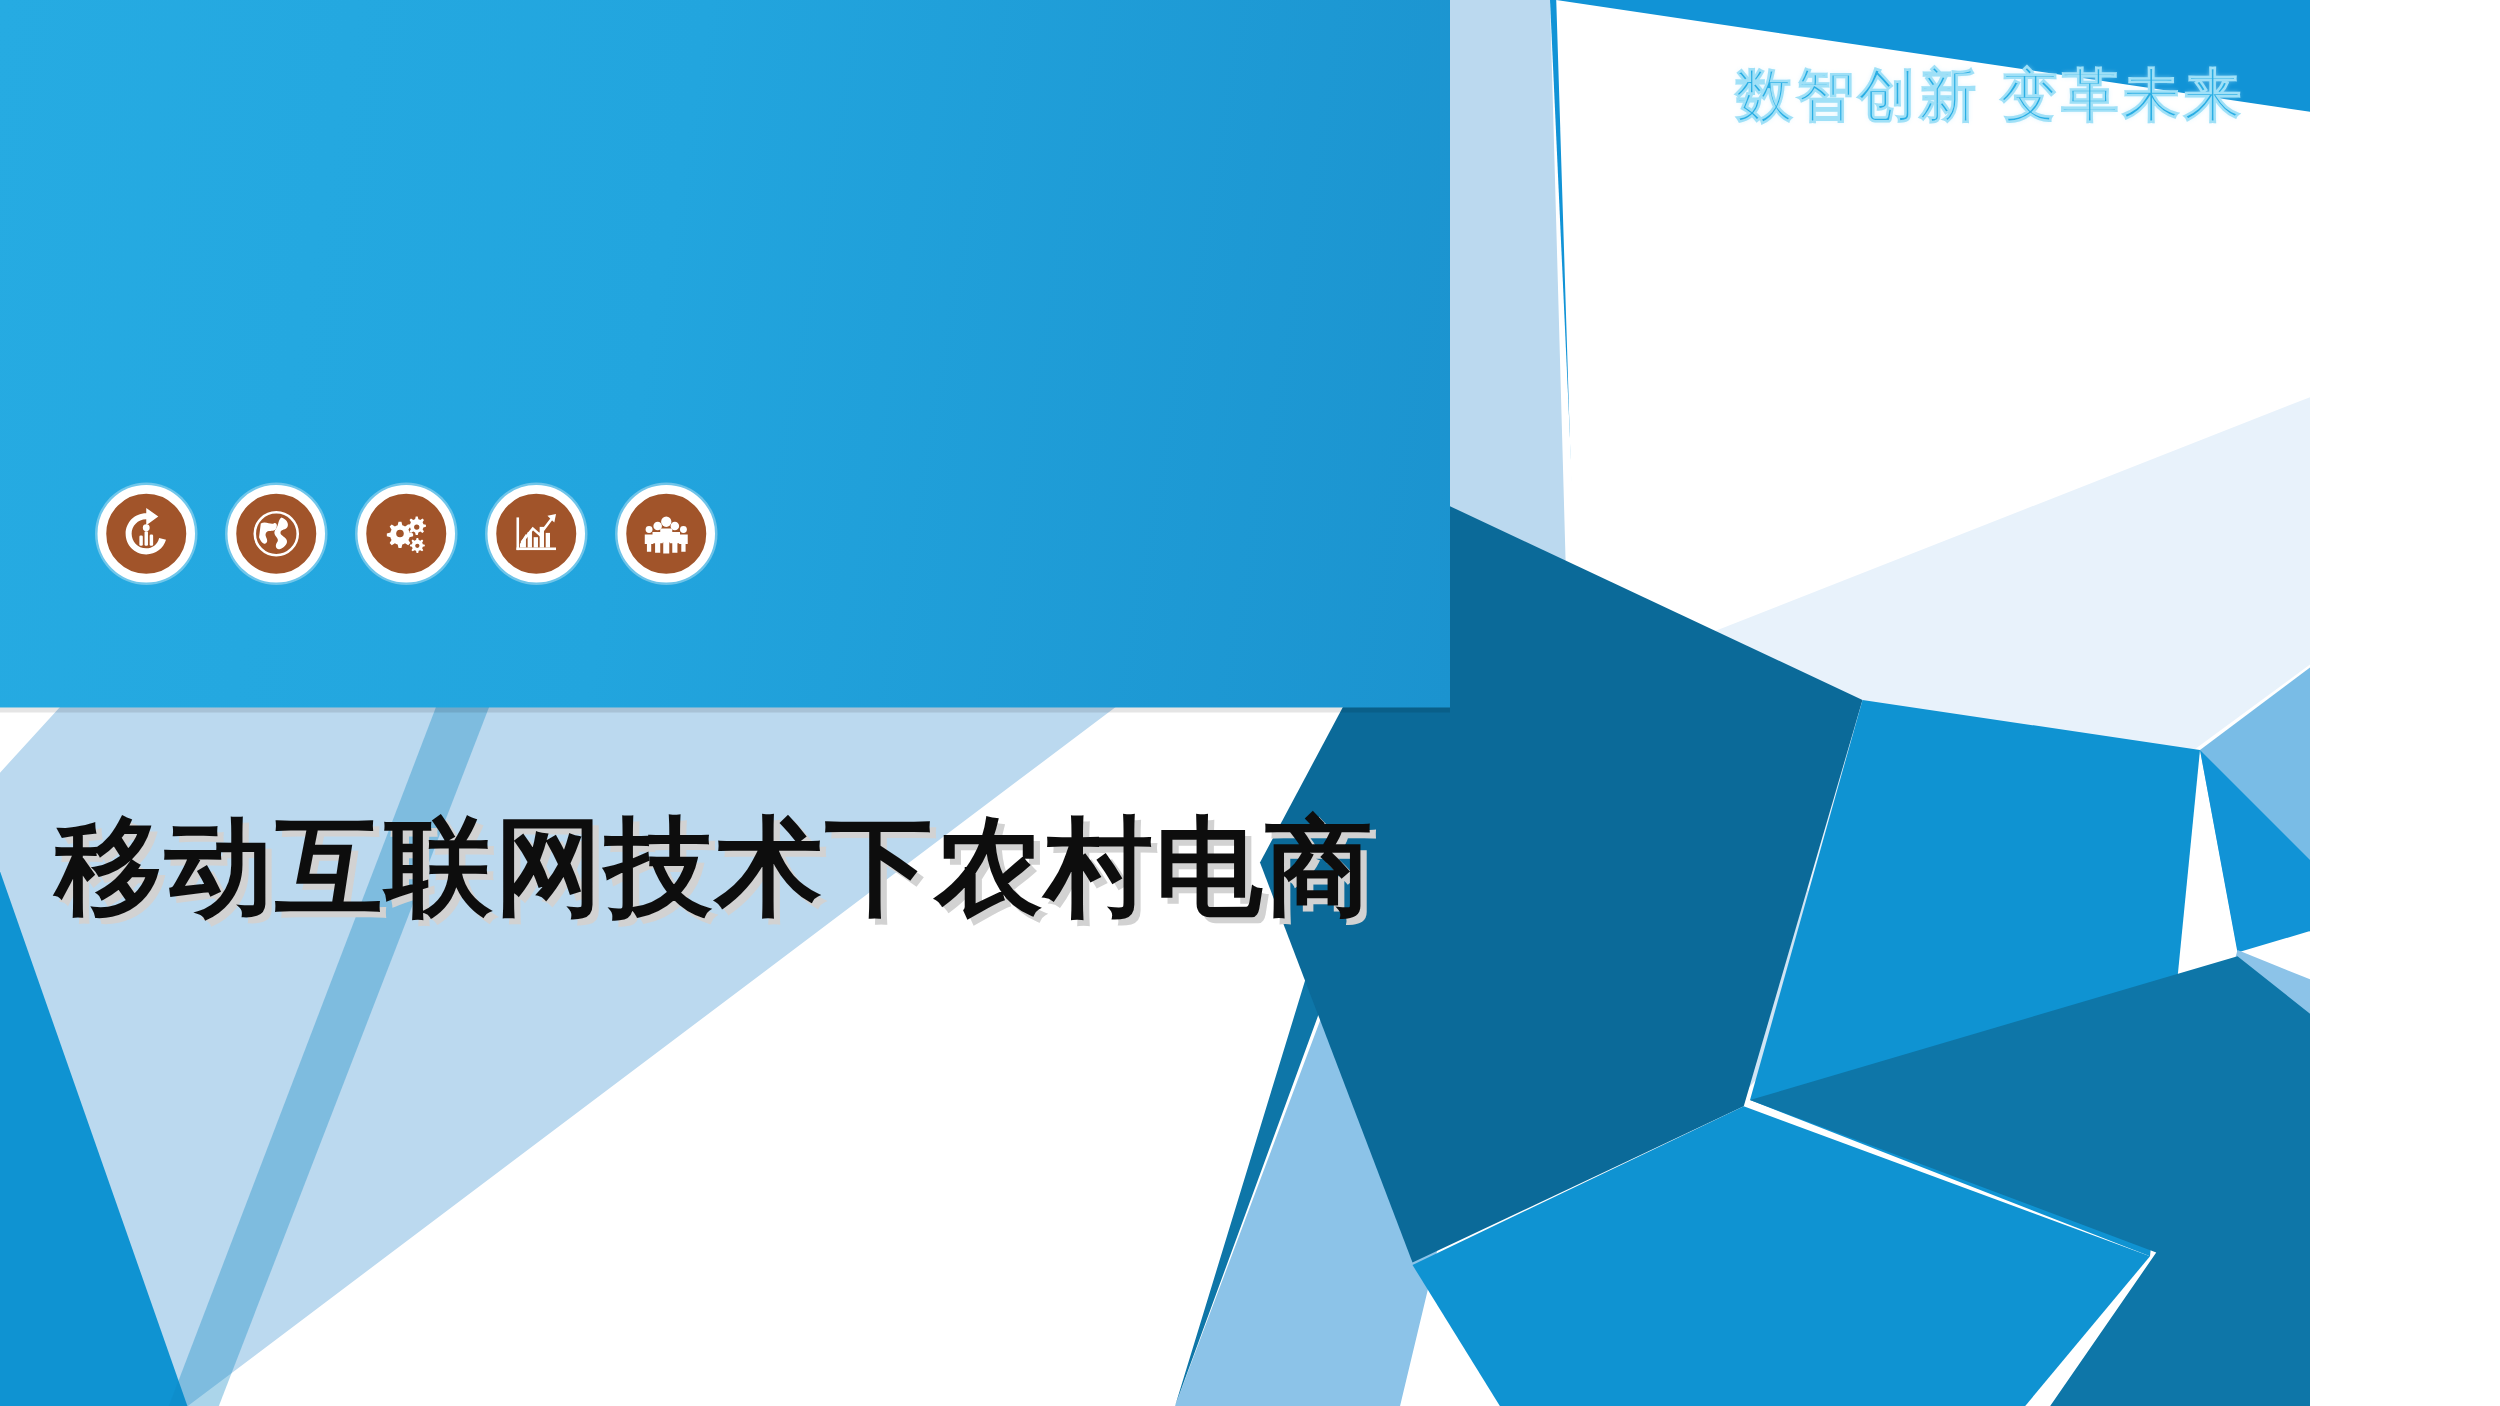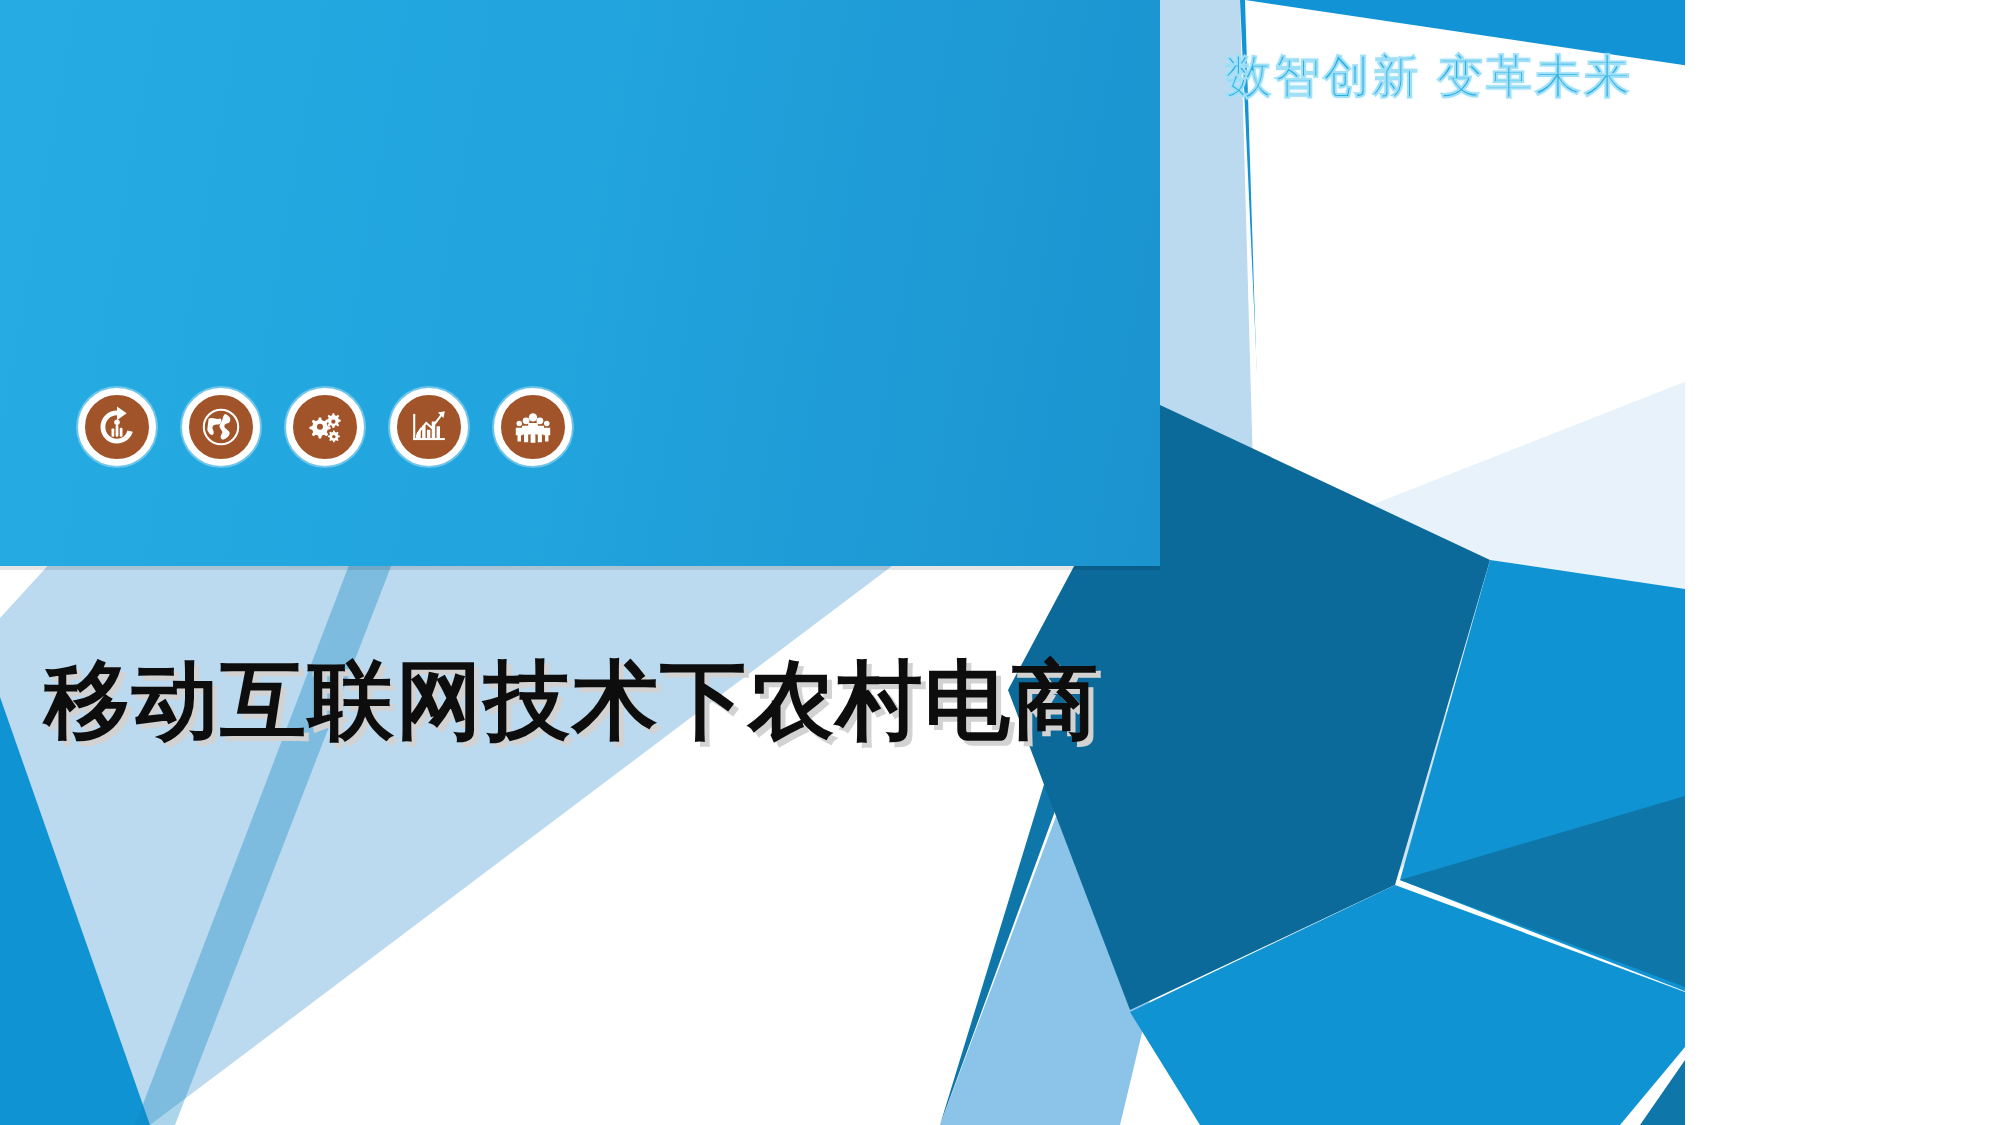--- a/index.html
+++ b/index.html
@@ -2,21 +2,21 @@
 <html><head>
 <meta charset="utf-8">
 <style>
   html, body {
     margin: 0;
     padding: 0;
     background: #ffffff;
   }
   #slide {
     position: relative;
-    width: 1685px;
+    width: 1848px;
     height: 1125px;
     overflow: hidden;
     background: #ffffff;
     font-family: "Liberation Sans", "DejaVu Sans", sans-serif;
   }
 
   
   #bg-art {
     position: absolute;
     inset: 0;
@@ -91,21 +91,21 @@
   }
 
   
   .title-block {
     position: absolute;
     left: 44px;
     top: 645px;
     z-index: 6;
   }
   .title-line {
-    font-family: Liberation Sans, sans-serif;
+    font-family: Liberation Mono, monospace;
     font-size: 86px;
     font-weight: bold;
     line-height: 1.30;
     color: #0d0d0d;
     letter-spacing: 2px;
     text-shadow: 5px 5px 0 #d2d2d2;
     white-space: nowrap;
   }
 </style>
 </head>

